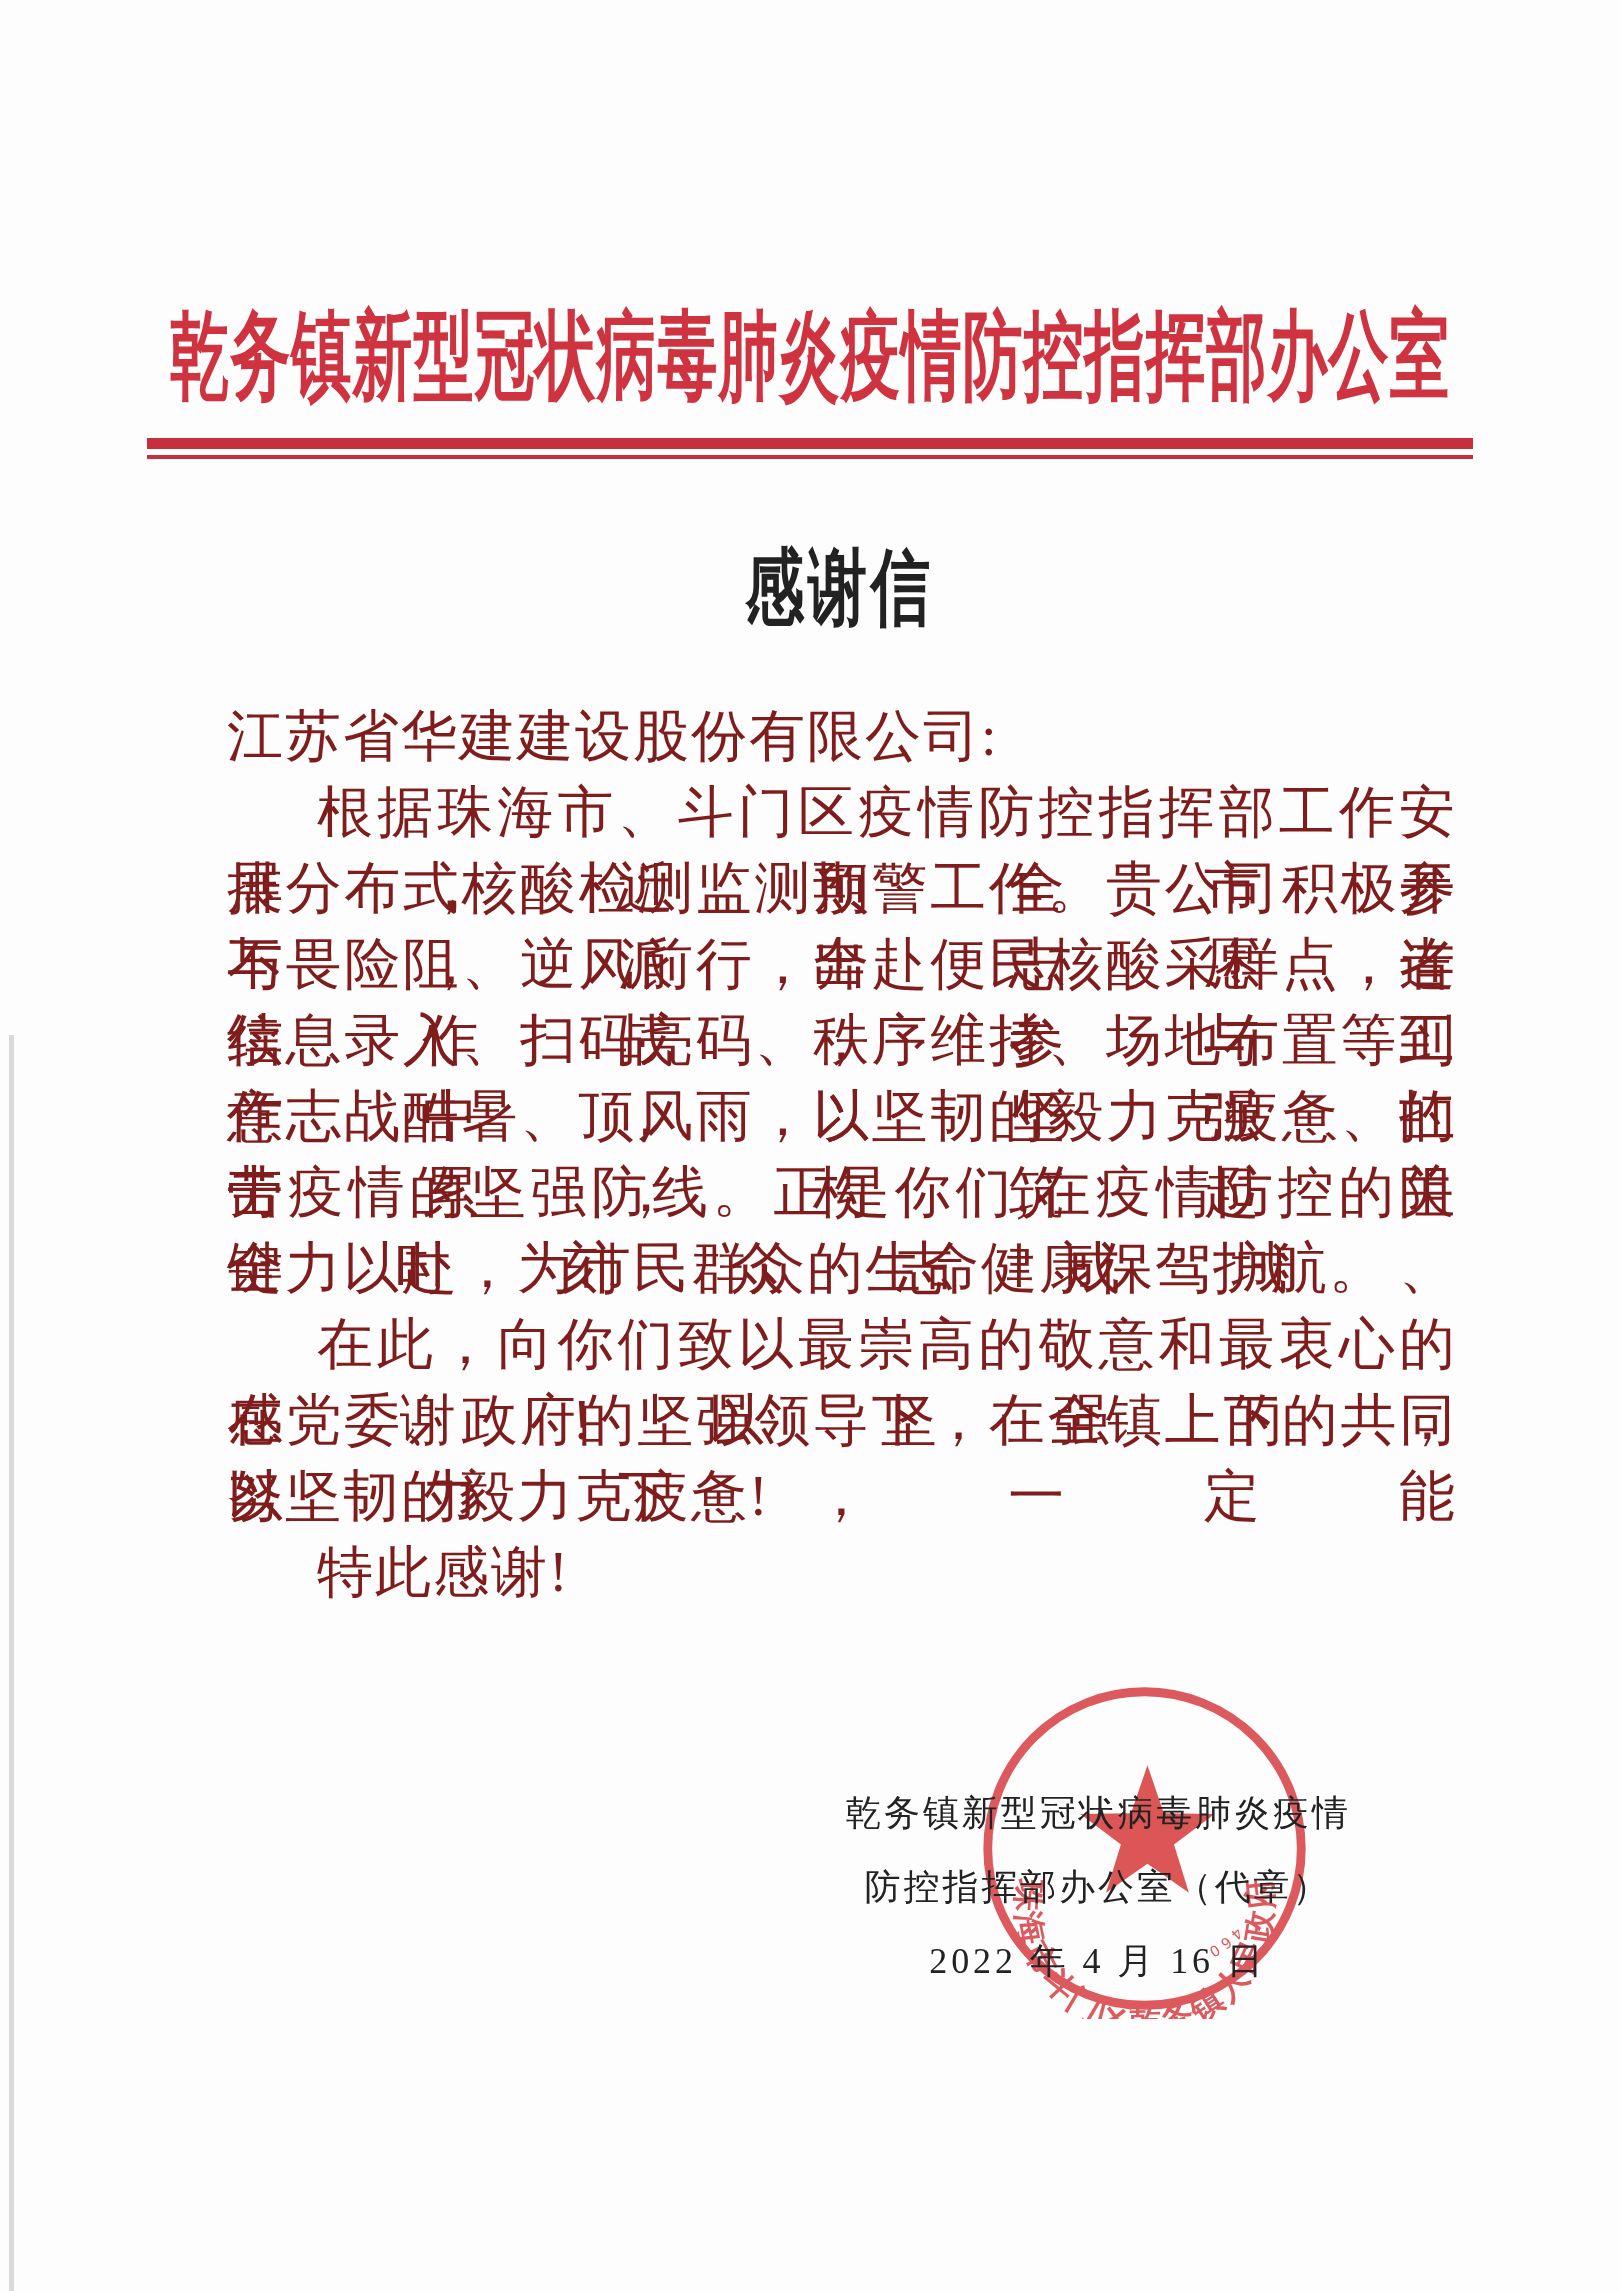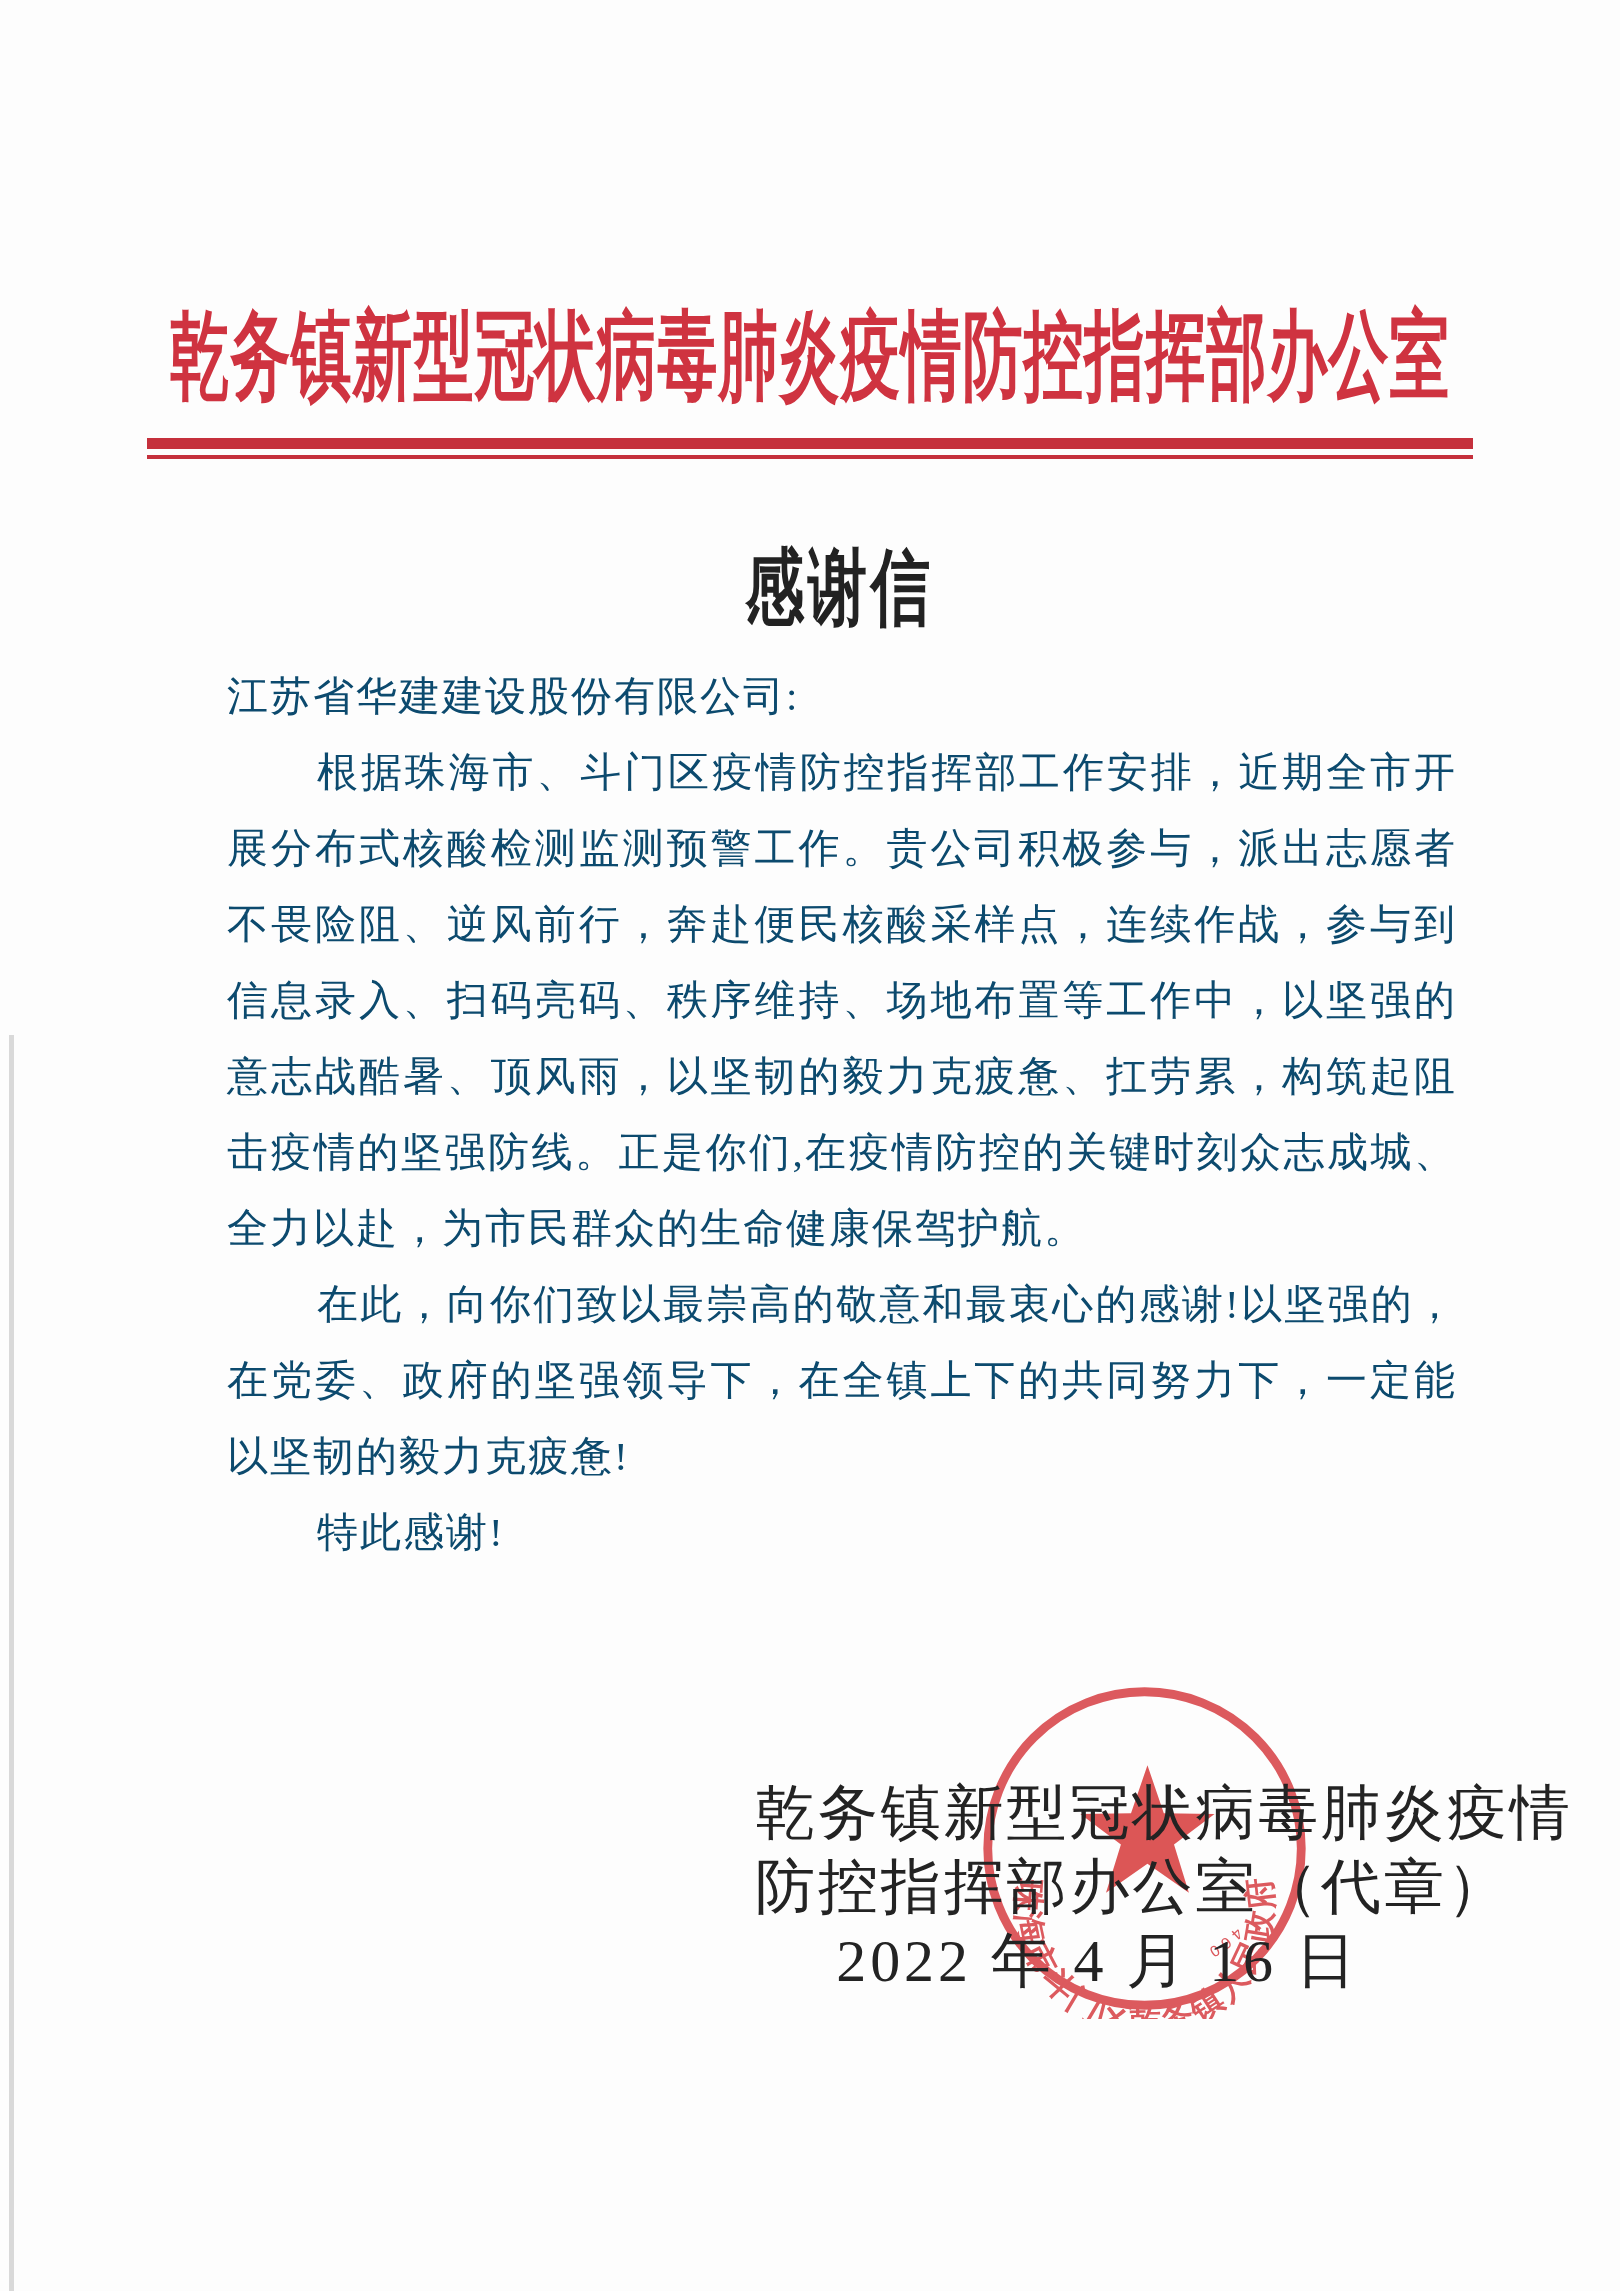--- a/index.html
+++ b/index.html
@@ -25,37 +25,37 @@
   
   .doc-title{
     position:absolute;left:59px;right:0;top:532px;
     text-align:center;font-size:59px;font-weight:bold;color:#222;
     transform:scaleY(1.42);transform-origin:top center;
     letter-spacing:3.9px;
   }
 
   
   .body-text{
-    position:absolute;left:227px;top:658px;width:1230px;
-    font-size:41px;line-height:76px;color:#0c4a6e;
+    position:absolute;left:227px;top:698px;width:1230px;
+    font-size:56px;line-height:76px;color:#7f1d1d;
     letter-spacing:2px;
   }
   .body-text .line{height:76px;white-space:nowrap;}
   .body-text .line.fill{
     white-space:normal;
     text-align:justify;
     text-align-last:justify;
   }
   .body-text .line.indent{padding-left:90px;}
   .body-text .line.indent.fill{padding-left:0;text-indent:90px;}
 
   
   .signature{
     position:absolute;left:755px;top:1776px;width:686px;
-    text-align:center;font-size:60px;color:#232323;
+    text-align:center;font-size:36px;color:#232323;
     z-index:2;
   }
   .signature .sig-line{height:74px;line-height:74px;letter-spacing:2.9px;white-space:nowrap;}
   .signature .sig-date{height:74px;line-height:74px;letter-spacing:3.9px;white-space:nowrap;}
 
   
   .seal{
     position:absolute;left:976px;top:1680px;width:339px;height:339px;
     z-index:1;opacity:0.88;
   }

